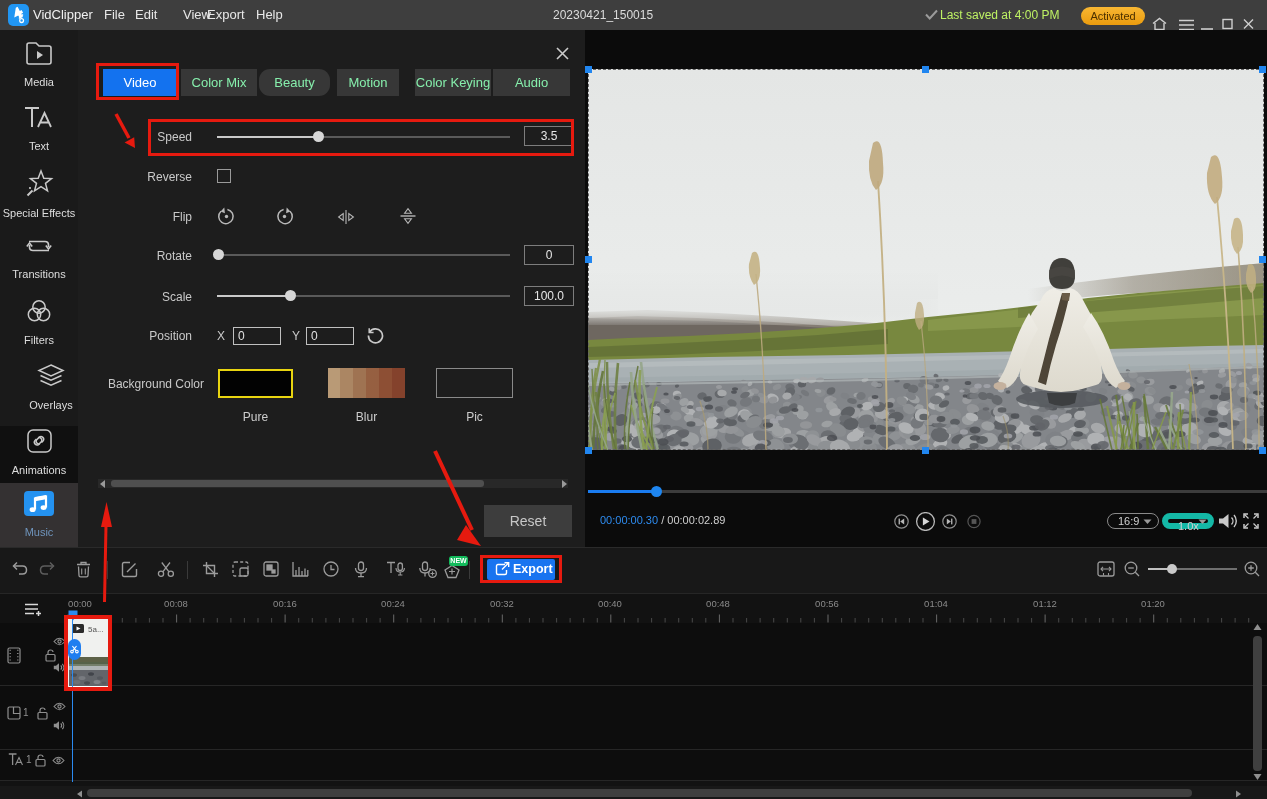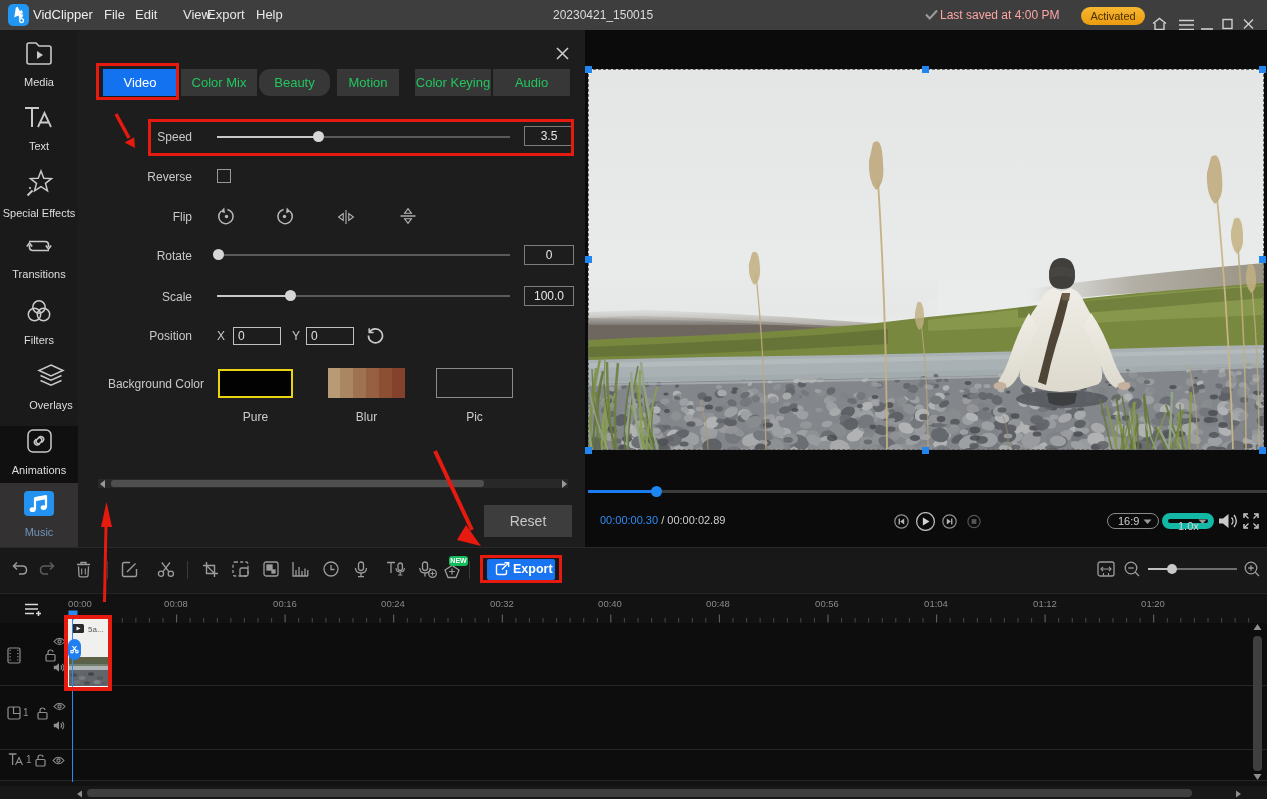--- a/index.html
+++ b/index.html
@@ -8,34 +8,34 @@
 .abs { position:absolute; }
 #stage { position:relative; width:1267px; height:799px; }
 
 
 #topbar { position:absolute; left:0; top:0; width:1267px; height:30px; background:#3e3e3e; color:#e3e3e3; }
 #topbar .menu { position:absolute; top:0; height:30px; line-height:30px; font-size:13px; color:#e8e8e8; }
 #logo { position:absolute; left:8px; top:4px; width:21px; height:22px; border-radius:5px;
   background:#2196f3; }
 #apptitle { position:absolute; left:33px; top:0; line-height:30px; font-size:13px; color:#f0f0f0; }
 #doctitle { position:absolute; left:553px; top:0; line-height:30px; font-size:12px; color:#dcdcdc; }
-#lastsaved { position:absolute; left:940px; top:0; line-height:30px; font-size:12px; color:#fca5a5; }
+#lastsaved { position:absolute; left:940px; top:0; line-height:30px; font-size:12px; color:#bef264; }
 #activated { position:absolute; left:1081px; top:7px; width:64px; height:18px; border-radius:9px;
   background:linear-gradient(#f7b733,#eb9c0e); color:#4a3000; font-size:11px; text-align:center; line-height:18px; }
 .winicon { position:absolute; top:0; height:30px; color:#cfcfcf; }
 
 
 #sidebar { position:absolute; left:0; top:30px; width:78px; height:396px; background:#1a1a1a; }
 .sbitem { position:absolute; left:0; width:78px; text-align:center; color:#d6d6d6; }
 .sbitem .lbl { font-size:11px; color:#dedede; margin-top:6px; }
 #musicActive { position:absolute; left:0; top:453px; width:78px; height:64px; background:#343132; }
 
 
 #panel { position:absolute; left:78px; top:30px; width:507px; height:517px; background:#1d1d1d; }
-.tab { position:absolute; top:39px; height:27px; background:#373737; color:#22c55e;
+.tab { position:absolute; top:39px; height:27px; background:#373737; color:#86efac;
   font-size:13px; text-align:center; line-height:27px; white-space:nowrap; overflow:hidden; }
 .tab.active { background:#1372ef; color:#ffffff; }
 .plabel { position:absolute; color:#c9c9c9; font-size:12px; text-align:right; }
 .valbox { position:absolute; left:446px; width:50px; height:20px; border:1px solid #7d7d7d; color:#e6e6e6;
   font-size:12px; text-align:center; line-height:18px; background:#1d1d1d; }
 .slider-track { position:absolute; height:2px; background:#5a5a5a; }
 .slider-fill { position:absolute; height:2px; background:#c9c9c9; }
 .slider-knob { position:absolute; width:11px; height:11px; border-radius:50%; background:#d6d6d6; }
 .swatch-lbl { position:absolute; font-size:12px; color:#cccccc; }
 

